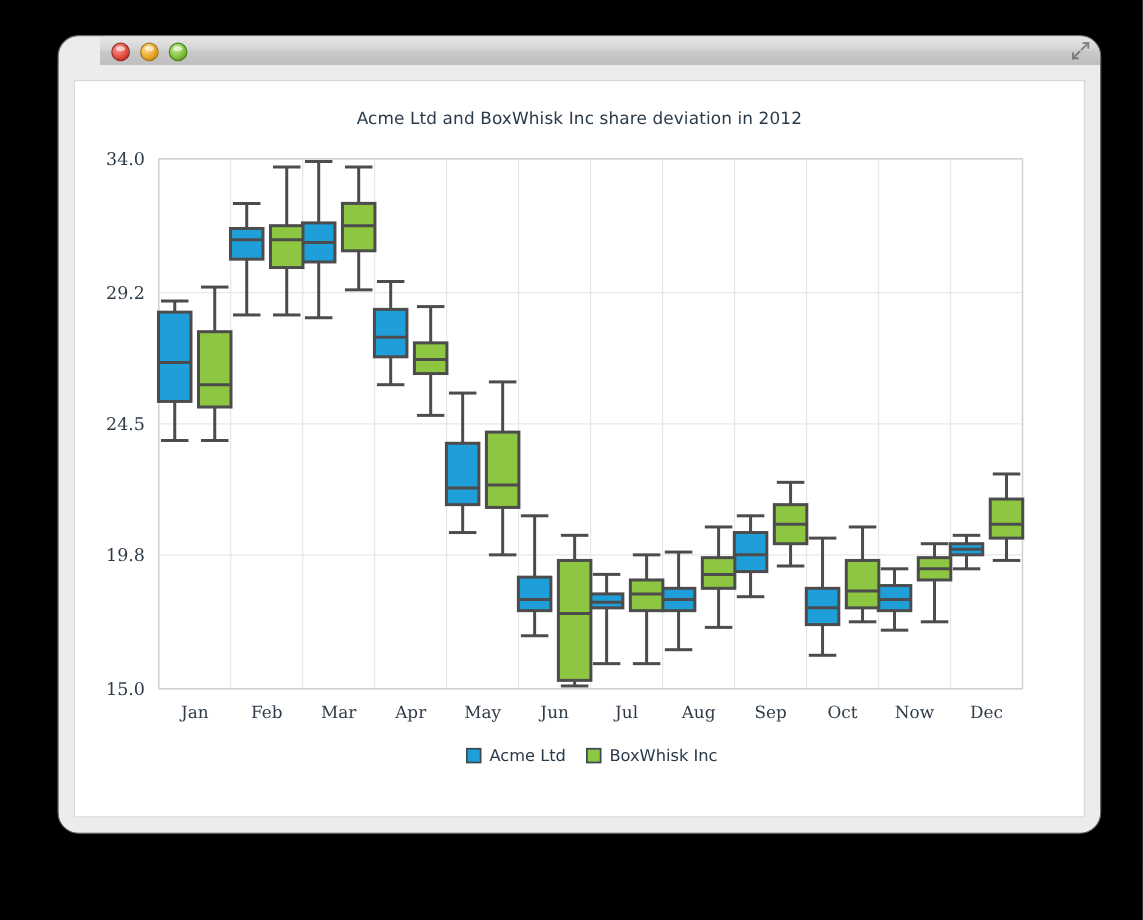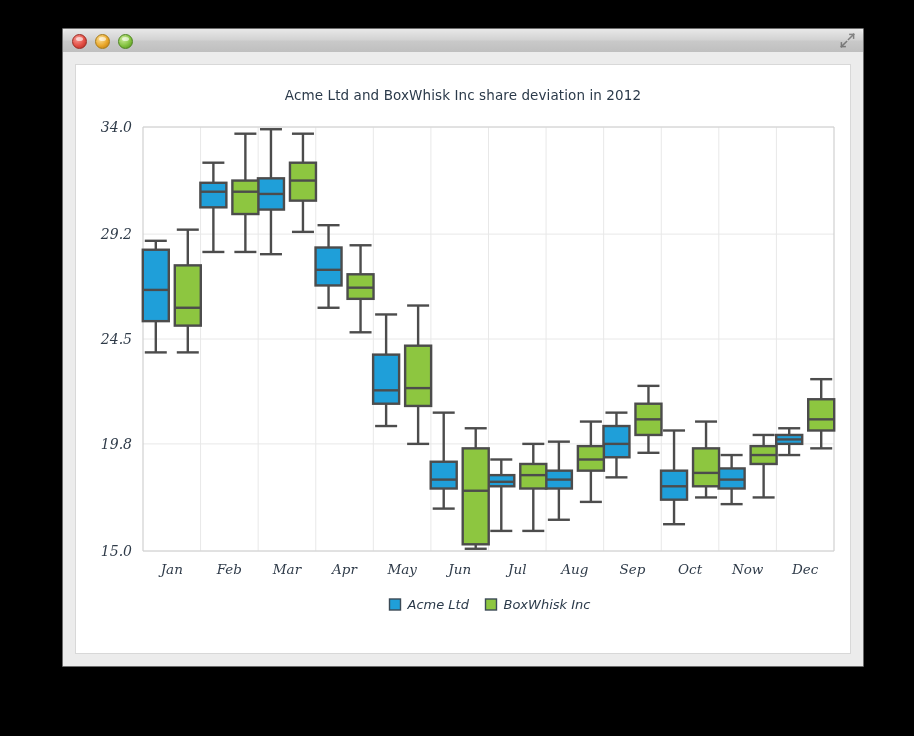--- a/index.html
+++ b/index.html
@@ -15,29 +15,30 @@
   #root {
     position: relative;
     width: 914px;
     height: 736px;
     background: #000000;
   }
 
   
   .window {
     position: absolute;
-    left: 62px;
+    left: 46px;
     top: 28px;
     width: 800px;
     height: 637px;
-    border-radius: 1px;
+    border-radius: 17px;
     background: #ececec;
     box-shadow: 0 12px 34px rgba(0,0,0,0.75);
     overflow: hidden;
     border: 1px solid #6c6c6c;
+    padding-left: 33px;
   }
 
   .titlebar {
     position: relative;
     height: 23px;
     background: linear-gradient(to bottom, #e8e8e8 0%, #d2d2d2 48%, #c9c9c9 52%, #bfbfbf 100%);
     border-bottom: 1px solid #9a9a9a;
     border-top-left-radius: 6px;
     border-top-right-radius: 6px;
   }
@@ -111,21 +112,20 @@
     letter-spacing: 0.1px;
   }
 
   
   .plot-wrap {
     position: absolute;
     left: 0;
     top: 0;
     width: 100%;
     height: 100%;
-    font-style: italic;
   }
   .plot-svg { display: block; }
 
   .ytick-label, .xtick-label {
     font-family: "DejaVu Serif", serif;
     font-size: 14px;
     fill: #2f3b49;
   }
   .xtick-label { font-size: 13.5px; }
 

